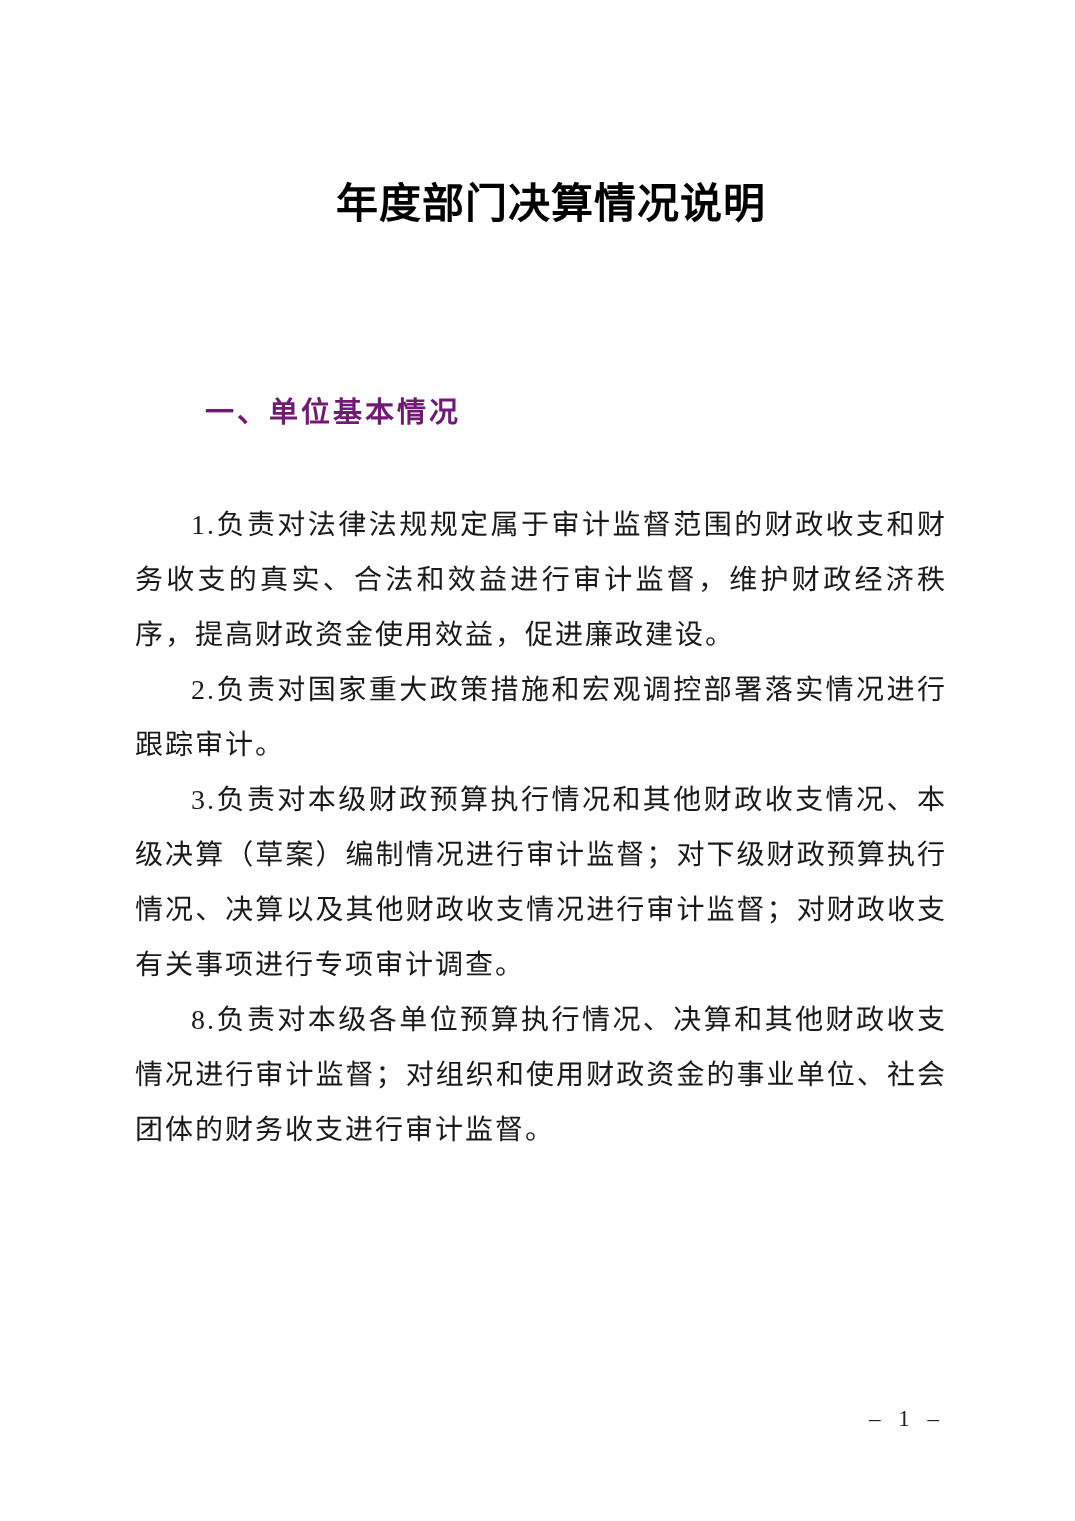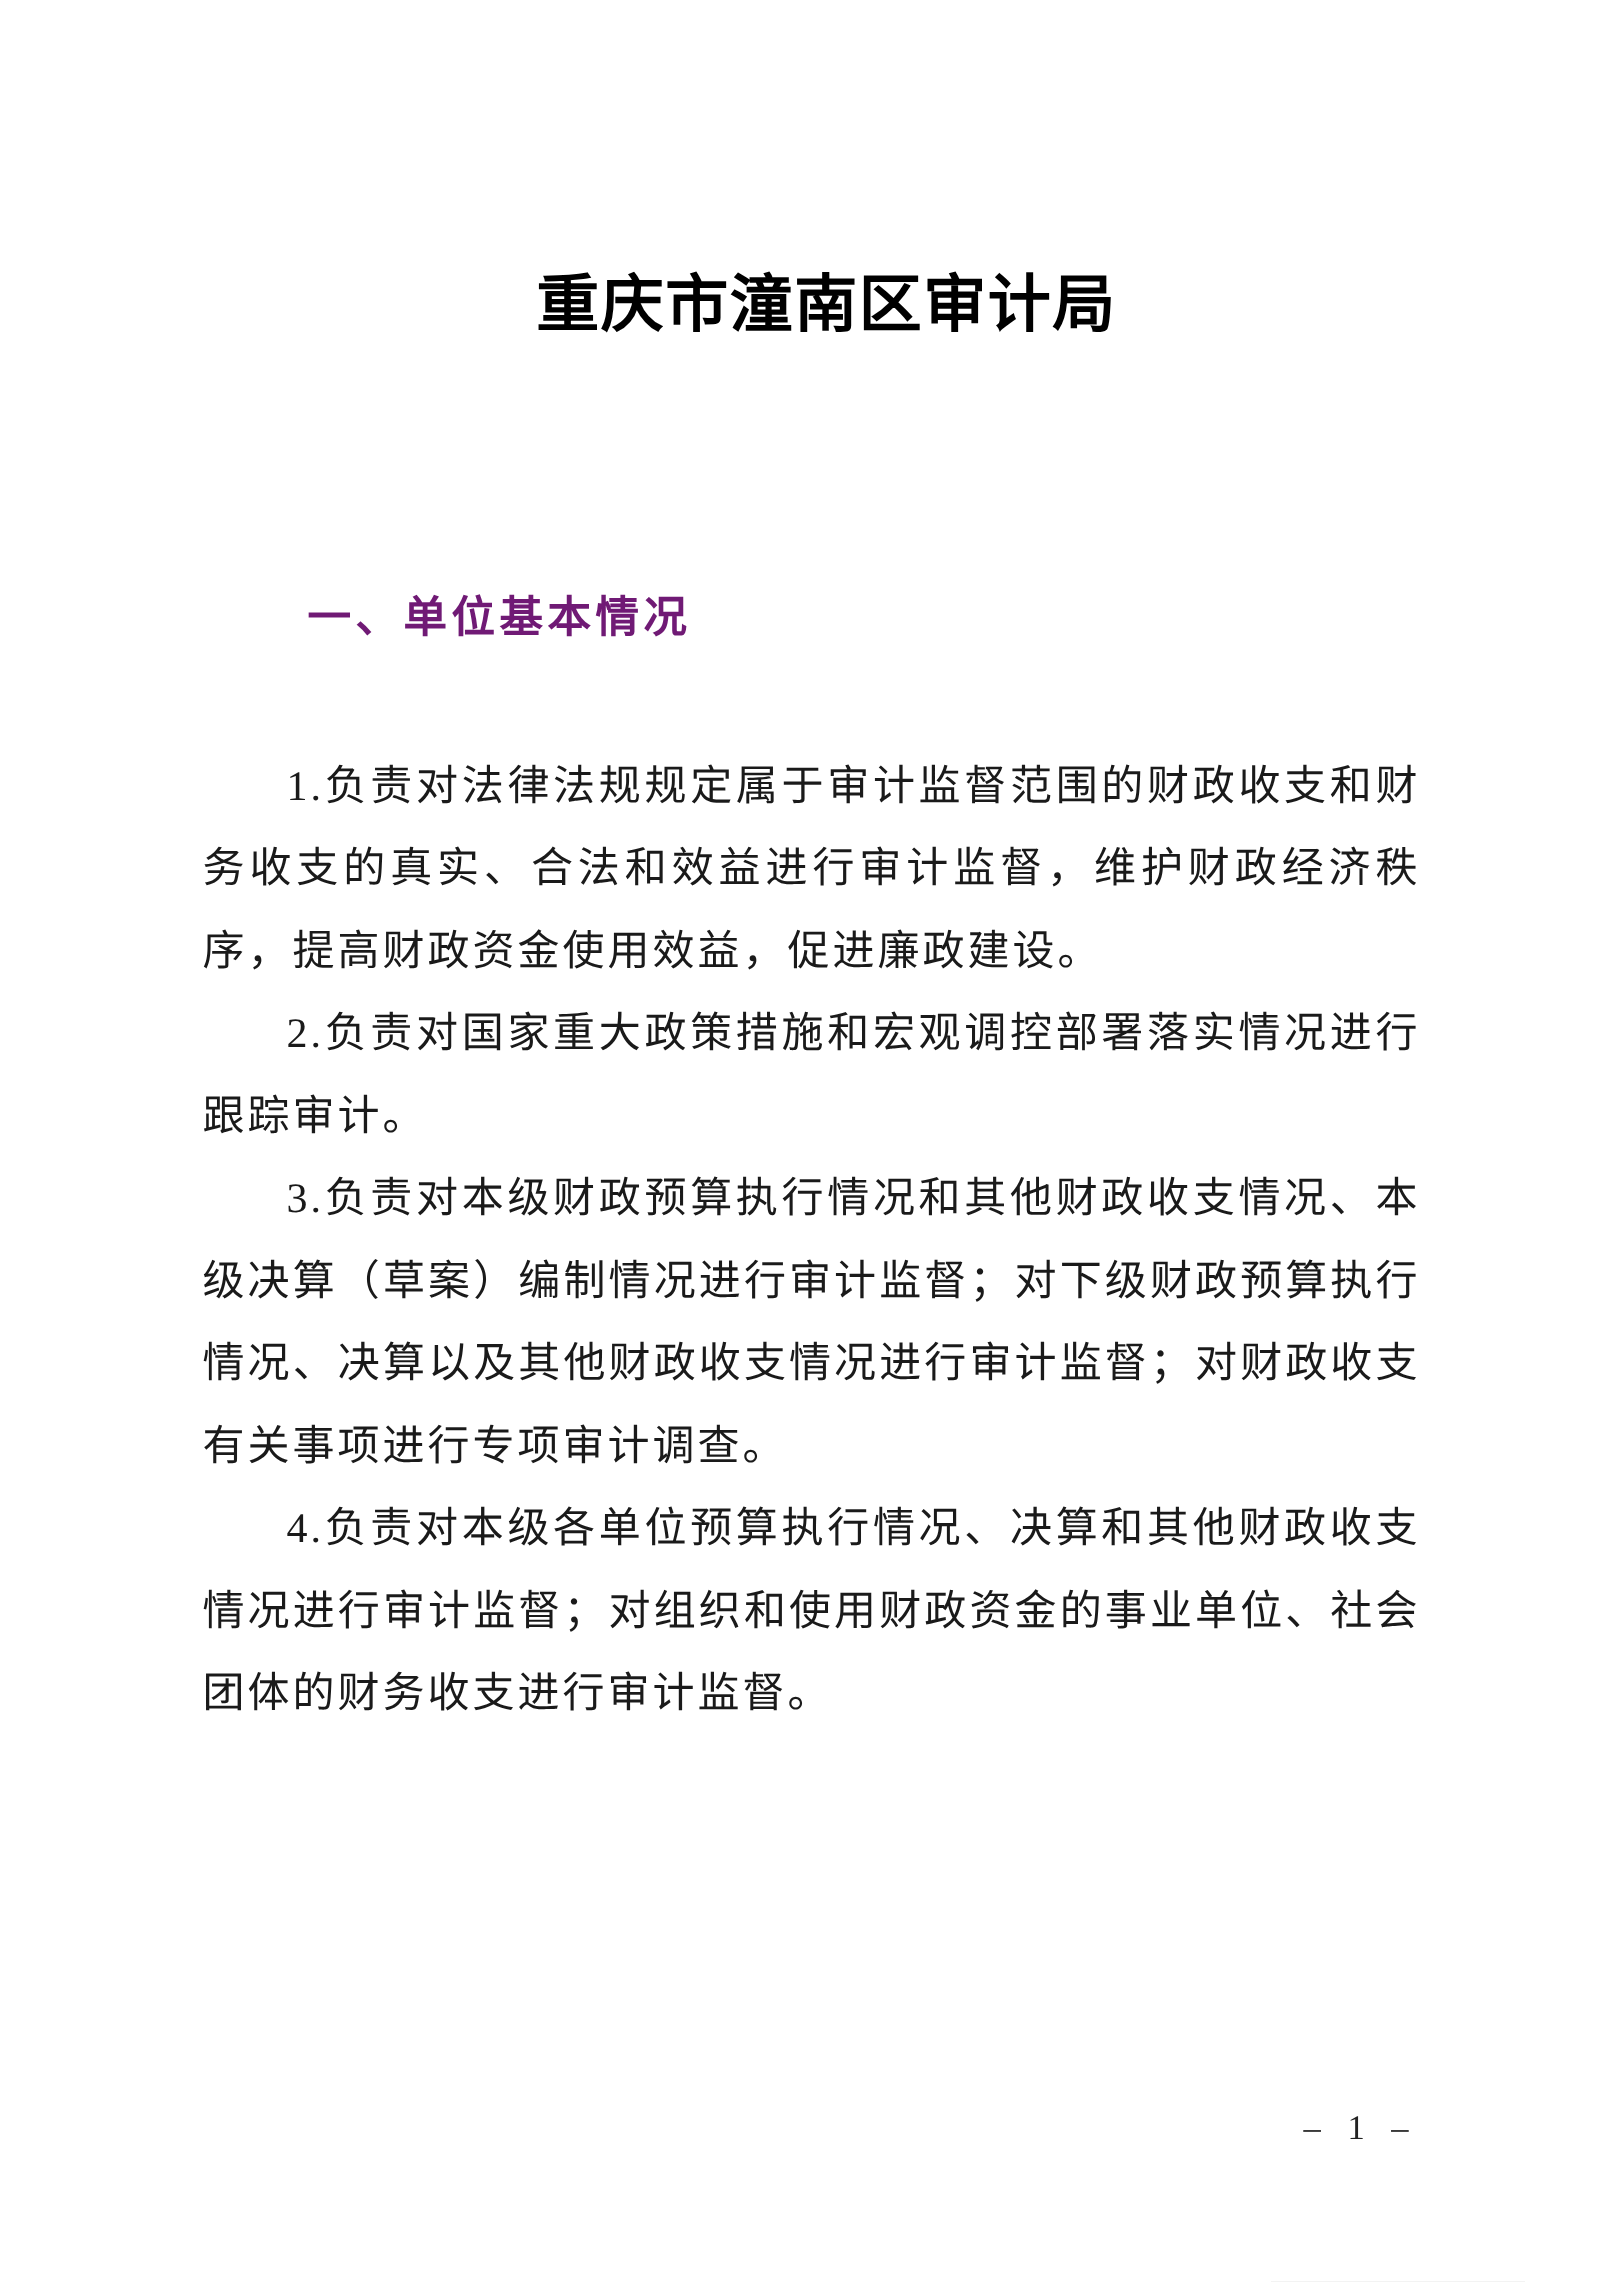--- a/index.html
+++ b/index.html
@@ -72,28 +72,28 @@
     color: #222222;
     font-family: "Liberation Serif", serif;
   }
 </style>
 </head>
 <body>
 
 <div class="page">
 
   <div class="title-block">
-    <div>重庆市潼南区审计局</div>
+    <div>年度部门决算情况说明</div>
   </div>
 
   <div class="section-heading">一、单位基本情况</div>
 
 
   <div class="body-text">
     <p>1.负责对法律法规规定属于审计监督范围的财政收支和财务收支的真实、合法和效益进行审计监督，维护财政经济秩序，提高财政资金使用效益，促进廉政建设。</p>
     <p>2.负责对国家重大政策措施和宏观调控部署落实情况进行跟踪审计。</p>
     <p>3.负责对本级财政预算执行情况和其他财政收支情况、本级决算（草案）编制情况进行审计监督；对下级财政预算执行情况、决算以及其他财政收支情况进行审计监督；对财政收支有关事项进行专项审计调查。</p>
-    <p>4.负责对本级各单位预算执行情况、决算和其他财政收支情况进行审计监督；对组织和使用财政资金的事业单位、社会团体的财务收支进行审计监督。</p>
+    <p>8.负责对本级各单位预算执行情况、决算和其他财政收支情况进行审计监督；对组织和使用财政资金的事业单位、社会团体的财务收支进行审计监督。</p>
   </div>
 
   <div class="page-number">– 1 –</div>
 
 </div>
 
 </body></html>

